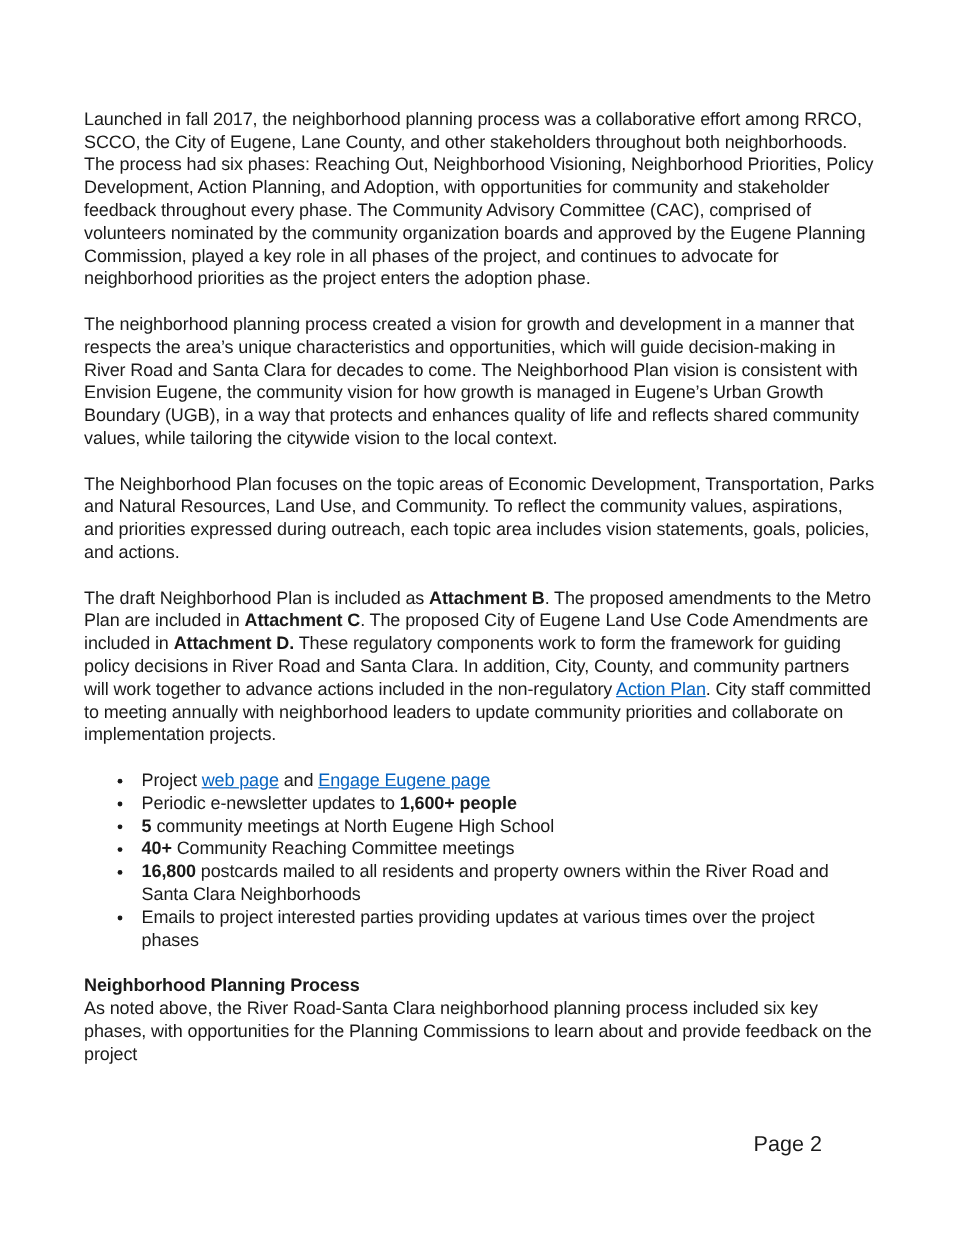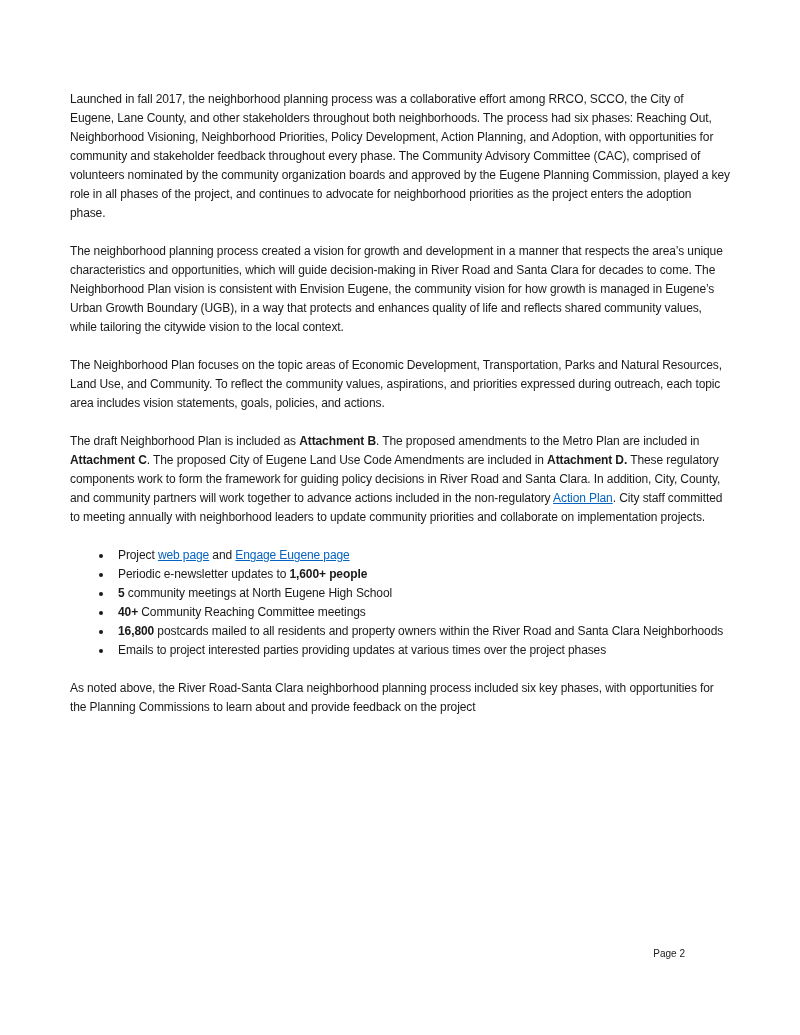--- a/index.html
+++ b/index.html
@@ -20,21 +20,21 @@
     width: 800px;
     height: 1035px;
     background: #ffffff;
     overflow: hidden;
   }
   .content {
     position: absolute;
     top: 90px;
     left: 70px;
     width: 660px;
-    font-size: 12px;
+    font-size: 15px;
     line-height: 19px;
     letter-spacing: -0.1px;
   }
   .content p {
     margin: 0 0 19px 0;
   }
   .content p.tight {
     margin: 0;
   }
   .content p.heading {
@@ -56,21 +56,21 @@
     list-style-type: disc;
   }
   ul.bullets li {
     margin: 0;
     padding-left: 5px;
   }
   .footer-page {
     position: absolute;
     top: 944px;
     right: 115px;
-    font-size: 10px;
+    font-size: 18px;
     line-height: 19px;
   }
   .footer-pagination {
     position: absolute;
     top: 986px;
     left: 0;
     width: 800px;
     text-align: center;
     font-size: 11.5px;
     line-height: 15px;
@@ -86,17 +86,18 @@
     <p>The Neighborhood Plan focuses on the topic areas of Economic Development, Transportation, Parks and Natural Resources, Land Use, and Community. To reflect the community values, aspirations, and priorities expressed during outreach, each topic area includes vision statements, goals, policies, and actions.</p>
     <p><span>The draft Neighborhood Plan is included as </span><span class="b">Attachment B</span><span>. The proposed amendments to the Metro Plan are included in </span><span class="b">Attachment C</span><span>. The proposed City of Eugene Land Use Code Amendments are included in </span><span class="b">Attachment D.</span><span> These regulatory components work to form the framework for guiding policy decisions in River Road and Santa Clara. In addition, City, County, and community partners will work together to advance actions included in the non-regulatory </span><a href="#" class="doc-link">Action Plan</a><span>. City staff committed to meeting annually with neighborhood leaders to update community priorities and collaborate on implementation projects.</span></p>
     <ul class="bullets">
         <li><span>Project </span><a href="#" class="doc-link">web page</a><span> and </span><a href="#" class="doc-link">Engage Eugene page</a></li>
         <li><span>Periodic e-newsletter updates to </span><span class="b">1,600+ people</span></li>
         <li><span class="b">5</span><span> community meetings at North Eugene High School</span></li>
         <li><span class="b">40+</span><span> Community Reaching Committee meetings</span></li>
         <li><span class="b">16,800</span><span> postcards mailed to all residents and property owners within the River Road and Santa Clara Neighborhoods</span></li>
         <li><span>Emails to project interested parties providing updates at various times over the project phases</span></li>
       </ul>
+    <p class="heading">Neighborhood Planning Process</p>
     <p class="tight">As noted above, the River Road-Santa Clara neighborhood planning process included six key phases, with opportunities for the Planning Commissions to learn about and provide feedback on the project</p>
   </div>
 
   <div class="footer-page">Page 2</div>
 </div>
 
 </body></html>

